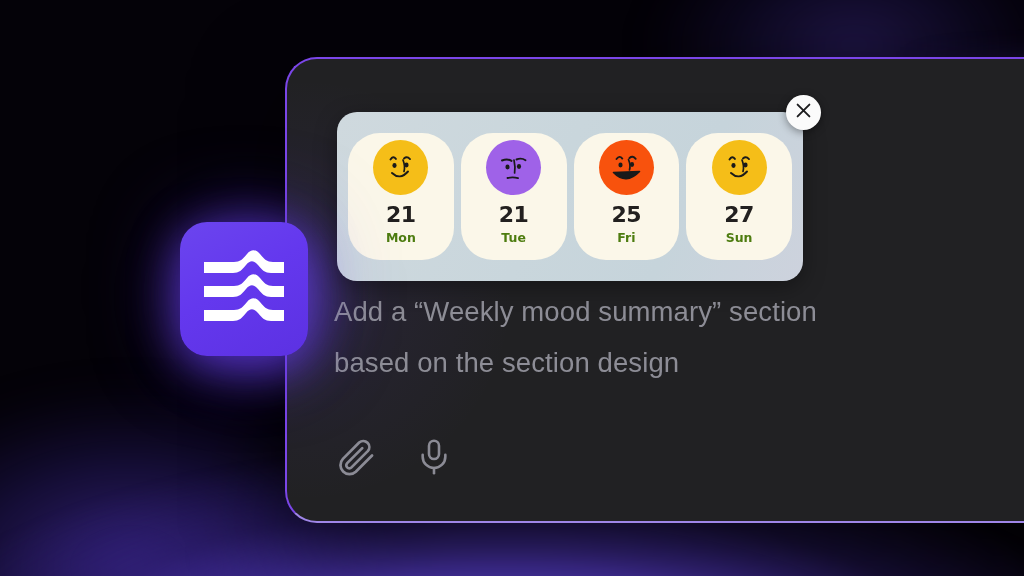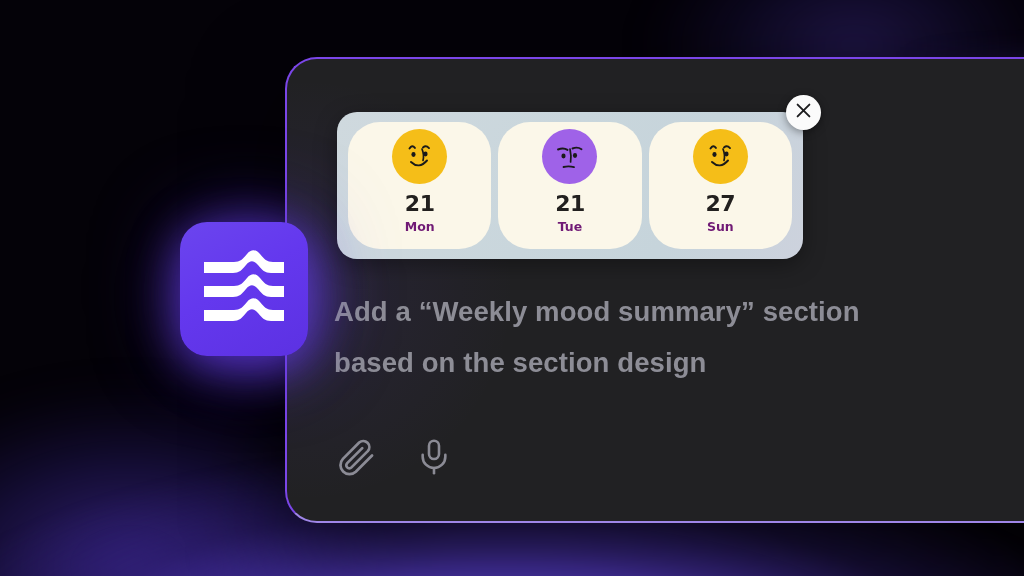--- a/index.html
+++ b/index.html
@@ -61,21 +61,21 @@
   }
   #composer-panel:after{
     content:""; position:absolute; inset:0; border-radius:30px;
     background:
       radial-gradient(circle at 2% 50%, rgba(110,70,230,.10), rgba(0,0,0,0) 26%);
     pointer-events:none;
   }
 
   
   #attachment-card {
-    position:absolute; left:337px; top:112px; width:466px; height:147px;
+    position:absolute; left:337px; top:112px; width:466px; height:169px;
     background:linear-gradient(115deg,#cfd9de 0%,#c9d6dc 46%,#c6d4db 72%,#cdd2dd 100%);
     border-radius:20px;
     box-shadow:0 6px 22px rgba(0,0,0,.35);
     display:flex; align-items:center; gap:7px;
     padding:10px 11px;
     z-index:5;
   }
   .day-pill {
     flex:1 1 0; height:127px;
     background:#fbf7e9;
@@ -89,38 +89,38 @@
     position:relative; flex:none;
   }
   .face svg { position:absolute; left:0; top:0; width:55px; height:55px; }
   .day-num {
     font-family:"DejaVu Sans", sans-serif;
     font-size:22px; font-weight:bold; color:#22201f;
     letter-spacing:-.5px; margin-top:9px; line-height:1;
   }
   .day-lbl {
     font-family:"DejaVu Sans", sans-serif;
-    font-size:12.5px; font-weight:bold; color:#701a75;
+    font-size:12.5px; font-weight:bold; color:#4d7c0f;
     margin-top:6px; line-height:1;
   }
 
   
   #close-button {
     position:absolute; left:786px; top:95px; width:35px; height:35px;
     background:#fbfbfb; border-radius:50%;
     display:flex; align-items:center; justify-content:center;
     box-shadow:0 2px 8px rgba(0,0,0,.4);
     z-index:9; cursor:pointer;
   }
 
   
   #prompt-text {
     position:absolute; left:334px; top:286px; width:640px;
     font-size:27.5px; line-height:51px;
-    color:#8d8d96; font-weight:bold;
+    color:#8d8d96; font-weight:normal;
     letter-spacing:.1px;
     z-index:4;
   }
 
   
   #composer-toolbar {
     position:absolute; left:332px; top:434px;
     display:flex; align-items:center; gap:27px; z-index:4;
   }
   .tool-btn { width:50px; height:50px; display:flex; align-items:center;
@@ -172,20 +172,34 @@
       <path d="M16 20.5 q5.5 -2.2 9.5 0.4" stroke="#1a1a1a" fill="none" stroke-linecap="round" stroke-linejoin="round" stroke-width="1.9"></path>
       <path d="M30.5 19.5 q5 -2 9 0.8" stroke="#1a1a1a" fill="none" stroke-linecap="round" stroke-linejoin="round" stroke-width="1.9"></path>
       <path d="M28 20 q1.6 7.5 0.6 13" stroke="#1a1a1a" fill="none" stroke-linecap="round" stroke-linejoin="round" stroke-width="1.7"></path>
       <ellipse cx="21.5" cy="27" rx="2.1" ry="2.4" fill="#1a1a1a"></ellipse>
       <ellipse cx="33" cy="26.5" rx="2.1" ry="2.4" fill="#1a1a1a"></ellipse>
       <path d="M21.5 38 q5.5 -1.3 10.5 0.2" stroke="#1a1a1a" fill="none" stroke-linecap="round" stroke-linejoin="round" stroke-width="1.8"></path>
           </svg>
      </div>
      <div class="day-num">21</div>
      <div class="day-lbl">Tue</div>
+      </div>
+      <div class="day-pill">
+        <div class="face" style="background:#f8520d">
+       <svg viewBox="0 0 55 55">
+      <path d="M17.5 19 q3 -4 5.8 -0.4" stroke="#1a1a1a" fill="none" stroke-linecap="round" stroke-linejoin="round" stroke-width="1.9"></path>
+      <path d="M30.5 18 q3.2 -2.8 6.2 0.8" stroke="#1a1a1a" fill="none" stroke-linecap="round" stroke-linejoin="round" stroke-width="1.9"></path>
+      <ellipse cx="21.5" cy="25" rx="2.1" ry="2.4" fill="#1a1a1a"></ellipse>
+      <ellipse cx="33" cy="24.5" rx="2.1" ry="2.4" fill="#1a1a1a"></ellipse>
+      <path d="M29.5 19.5 q2.4 6 1 10.5" stroke="#1a1a1a" fill="none" stroke-linecap="round" stroke-linejoin="round" stroke-width="1.7"></path>
+      <path d="M14.5 32.5 q12.5 13 26 -1 Z" fill="#1a1a1a" stroke="#1a1a1a" stroke-width="1.6" stroke-linejoin="round"></path>
+          </svg>
+     </div>
+     <div class="day-num">25</div>
+     <div class="day-lbl">Fri</div>
       </div>
       <div class="day-pill">
         <div class="face" style="background:#f5be18">
        <svg viewBox="0 0 55 55">
       <path d="M17.5 19.5 q2.6 -4.2 5.4 -0.6" stroke="#1a1a1a" fill="none" stroke-linecap="round" stroke-linejoin="round" stroke-width="1.9"></path>
       <ellipse cx="21.5" cy="25.5" rx="2.1" ry="2.4" fill="#1a1a1a"></ellipse>
       <ellipse cx="33.5" cy="25" rx="2.1" ry="2.4" fill="#1a1a1a"></ellipse>
       <path d="M31 18.5 q3 -2.6 6 0.6" stroke="#1a1a1a" fill="none" stroke-linecap="round" stroke-linejoin="round" stroke-width="1.9"></path>
       <path d="M30 20 q2.4 6 1 11.5" stroke="#1a1a1a" fill="none" stroke-linecap="round" stroke-linejoin="round" stroke-width="1.7"></path>
       <path d="M19 33 q8 7.5 16 -1.5" stroke="#1a1a1a" fill="none" stroke-linecap="round" stroke-linejoin="round" stroke-width="1.9"></path>

